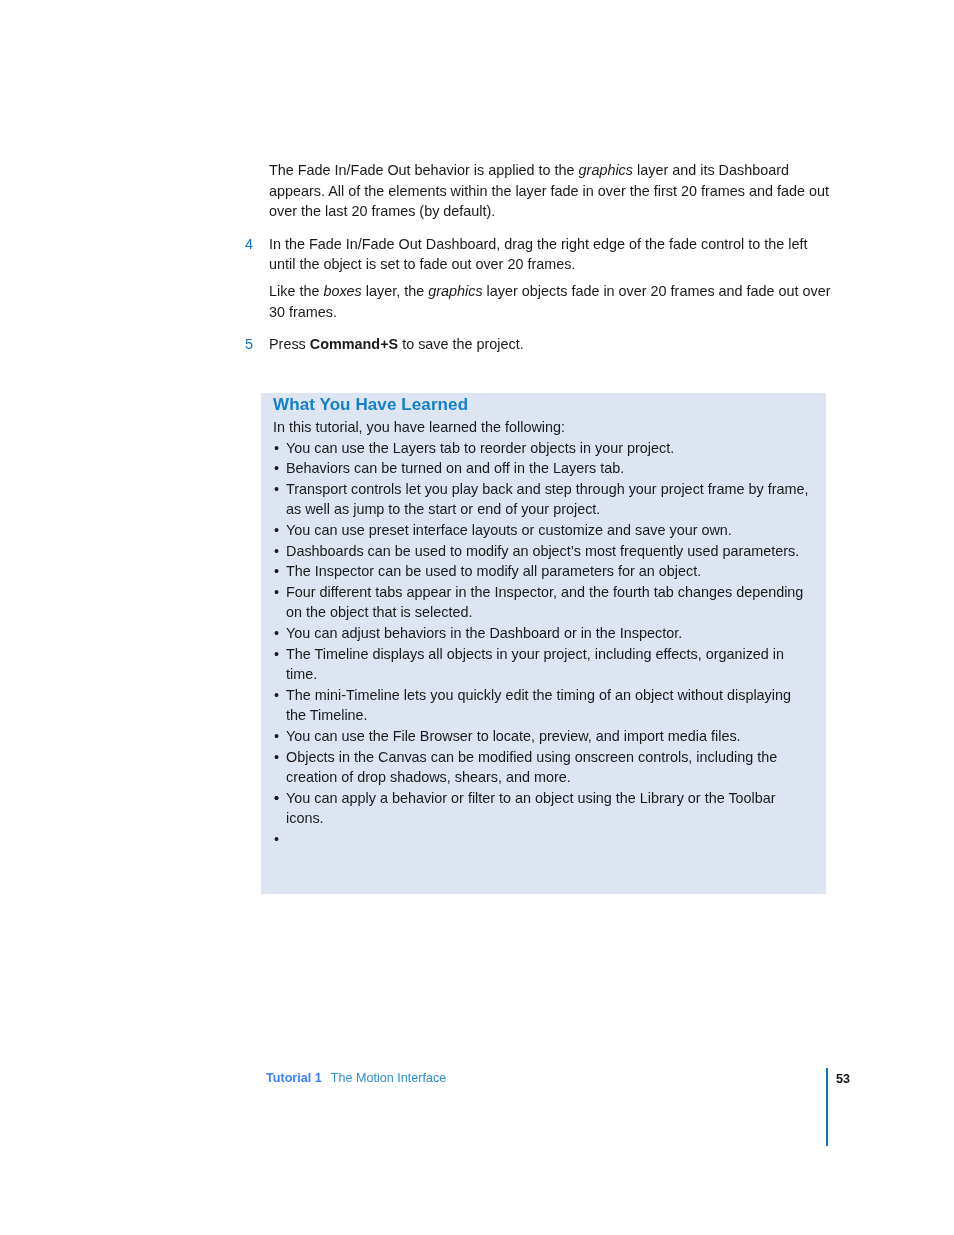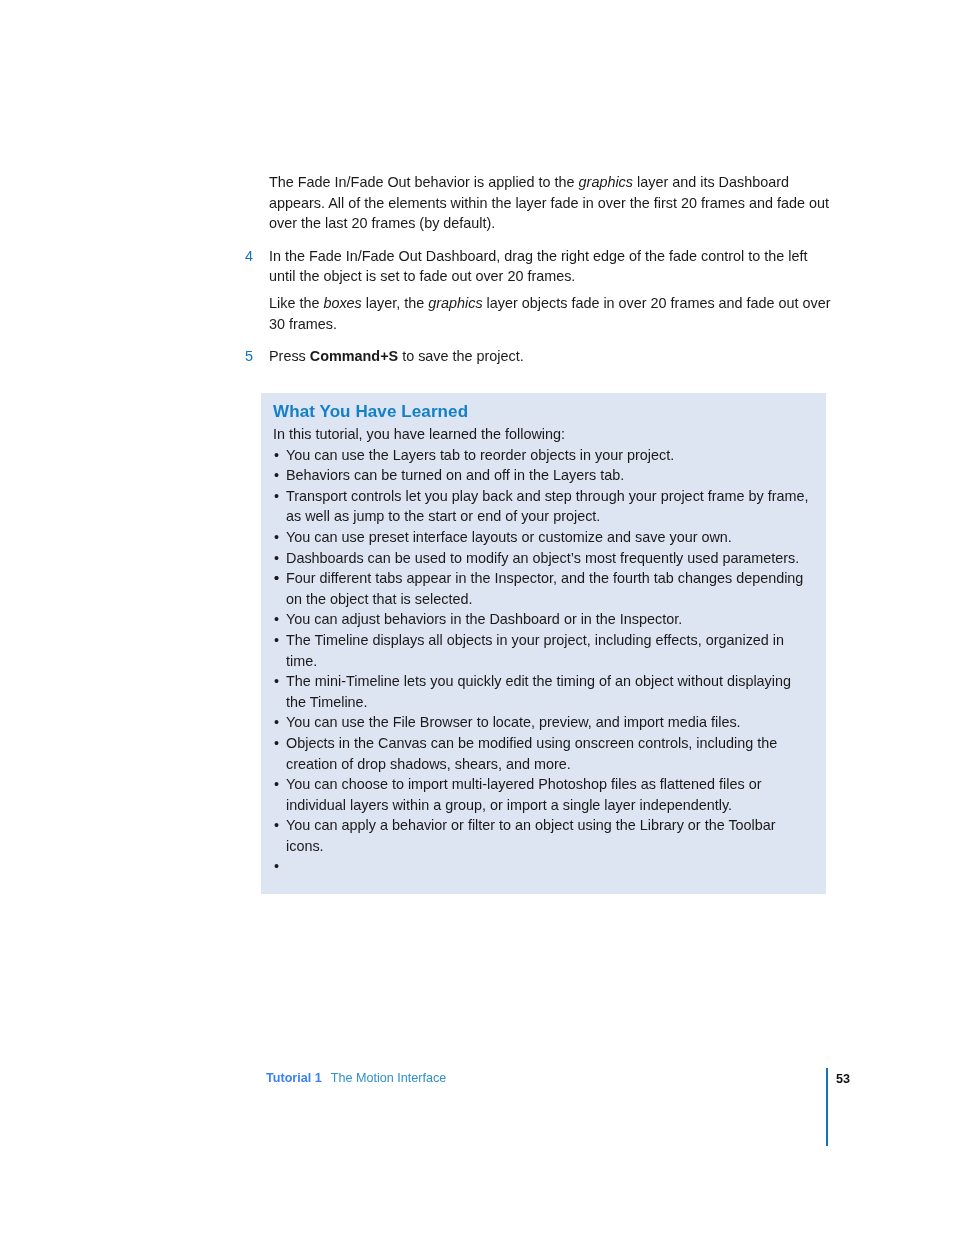--- a/index.html
+++ b/index.html
@@ -21,21 +21,21 @@
     inset: 0;
     width: 954px;
     height: 1235px;
     overflow: hidden;
   }
 
   
   .content {
     position: absolute;
     left: 245px;
-    top: 172px;
+    top: 160px;
     width: 586px;
   }
 
   .para {
     font-size: 14.4px;
     line-height: 20.6px;
     color: #1a1a1a;
     margin: 0;
   }
 
@@ -70,21 +70,21 @@
 
   
   .callout {
     position: absolute;
     left: 261px;
     top: 393px;
     width: 565px;
     height: 501px;
     background: #dde4f2;
     box-sizing: border-box;
-    padding: 7px 16px 10px 12px;
+    padding: 0 16px 10px 12px;
   }
   .callout-title {
     color: #1480c6;
     font-size: 17px;
     line-height: 23px;
     font-weight: 700;
     margin: 0 0 1px 0;
     letter-spacing: 0.1px;
   }
   .callout-intro {
@@ -184,28 +184,28 @@
 
   <div class="callout">
     <div class="callout-title">What You Have Learned</div>
     <div class="callout-intro">In this tutorial, you have learned the following:</div>
     <ul class="bullets" id="bullet-list">
         <li><span class="dot">•</span><span>You can use the Layers tab to reorder objects in your project.</span></li>
         <li><span class="dot">•</span><span>Behaviors can be turned on and off in the Layers tab.</span></li>
         <li><span class="dot">•</span><span>Transport controls let you play back and step through your project frame by frame, as well as jump to the start or end of your project.</span></li>
         <li><span class="dot">•</span><span>You can use preset interface layouts or customize and save your own.</span></li>
         <li><span class="dot">•</span><span>Dashboards can be used to modify an object’s most frequently used parameters.</span></li>
-        <li><span class="dot">•</span></li>
+        <li><span class="dot">•</span><span>The Inspector can be used to modify all parameters for an object.</span></li>
         <li><span class="dot">•</span><span>Four different tabs appear in the Inspector, and the fourth tab changes depending on the object that is selected.</span></li>
         <li><span class="dot">•</span><span>You can adjust behaviors in the Dashboard or in the Inspector.</span></li>
         <li><span class="dot">•</span><span>The Timeline displays all objects in your project, including effects, organized in time.</span></li>
         <li><span class="dot">•</span><span>The mini-Timeline lets you quickly edit the timing of an object without displaying the Timeline.</span></li>
         <li><span class="dot">•</span><span>You can use the File Browser to locate, preview, and import media files.</span></li>
         <li><span class="dot">•</span><span>Objects in the Canvas can be modified using onscreen controls, including the creation of drop shadows, shears, and more.</span></li>
-        <li><span class="dot">•</span><span>You can choose to import multi-layered Photoshop files as flattened files or individual layers within a group, or import a single layer independently.</span></li>
+        <li><span class="dot">•</span></li>
         <li><span class="dot">•</span><span>You can apply a behavior or filter to an object using the Library or the Toolbar icons.</span></li>
         <li><span class="dot">•</span></li>
       </ul>
   </div>
 
   <div class="footer">
     <span class="footer-tutorial">Tutorial 1</span>
     <span class="footer-chapter">The Motion Interface</span>
   </div>
 

